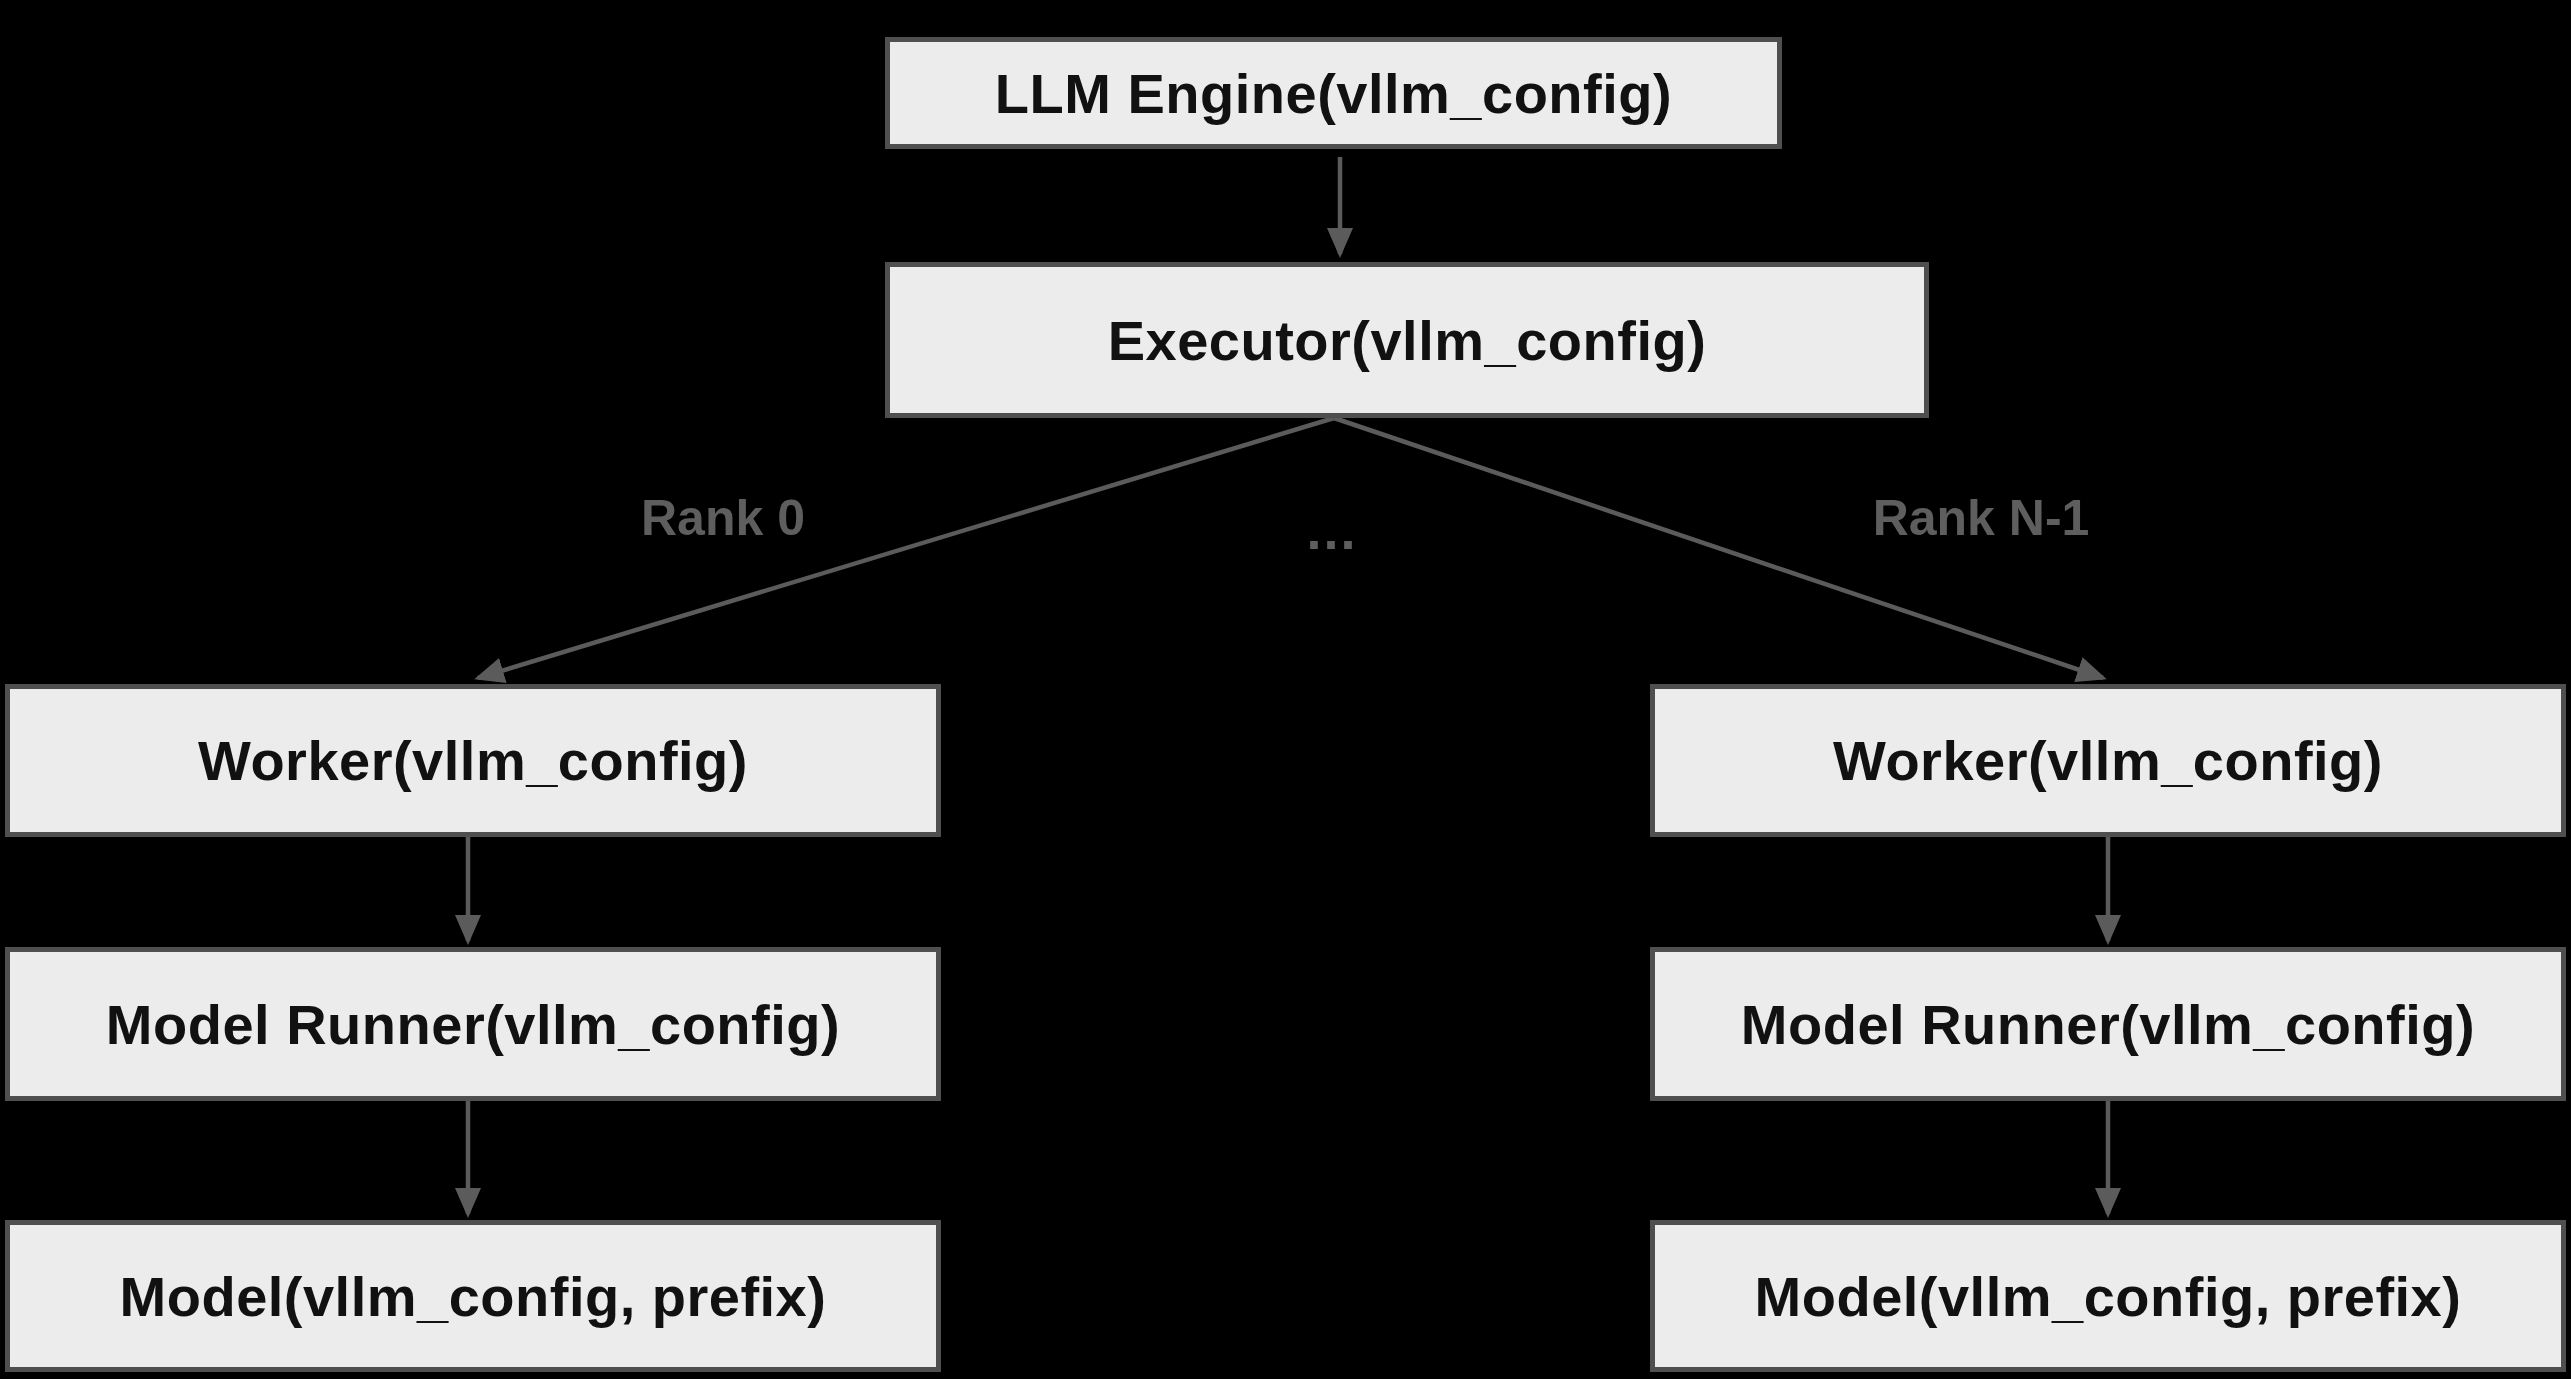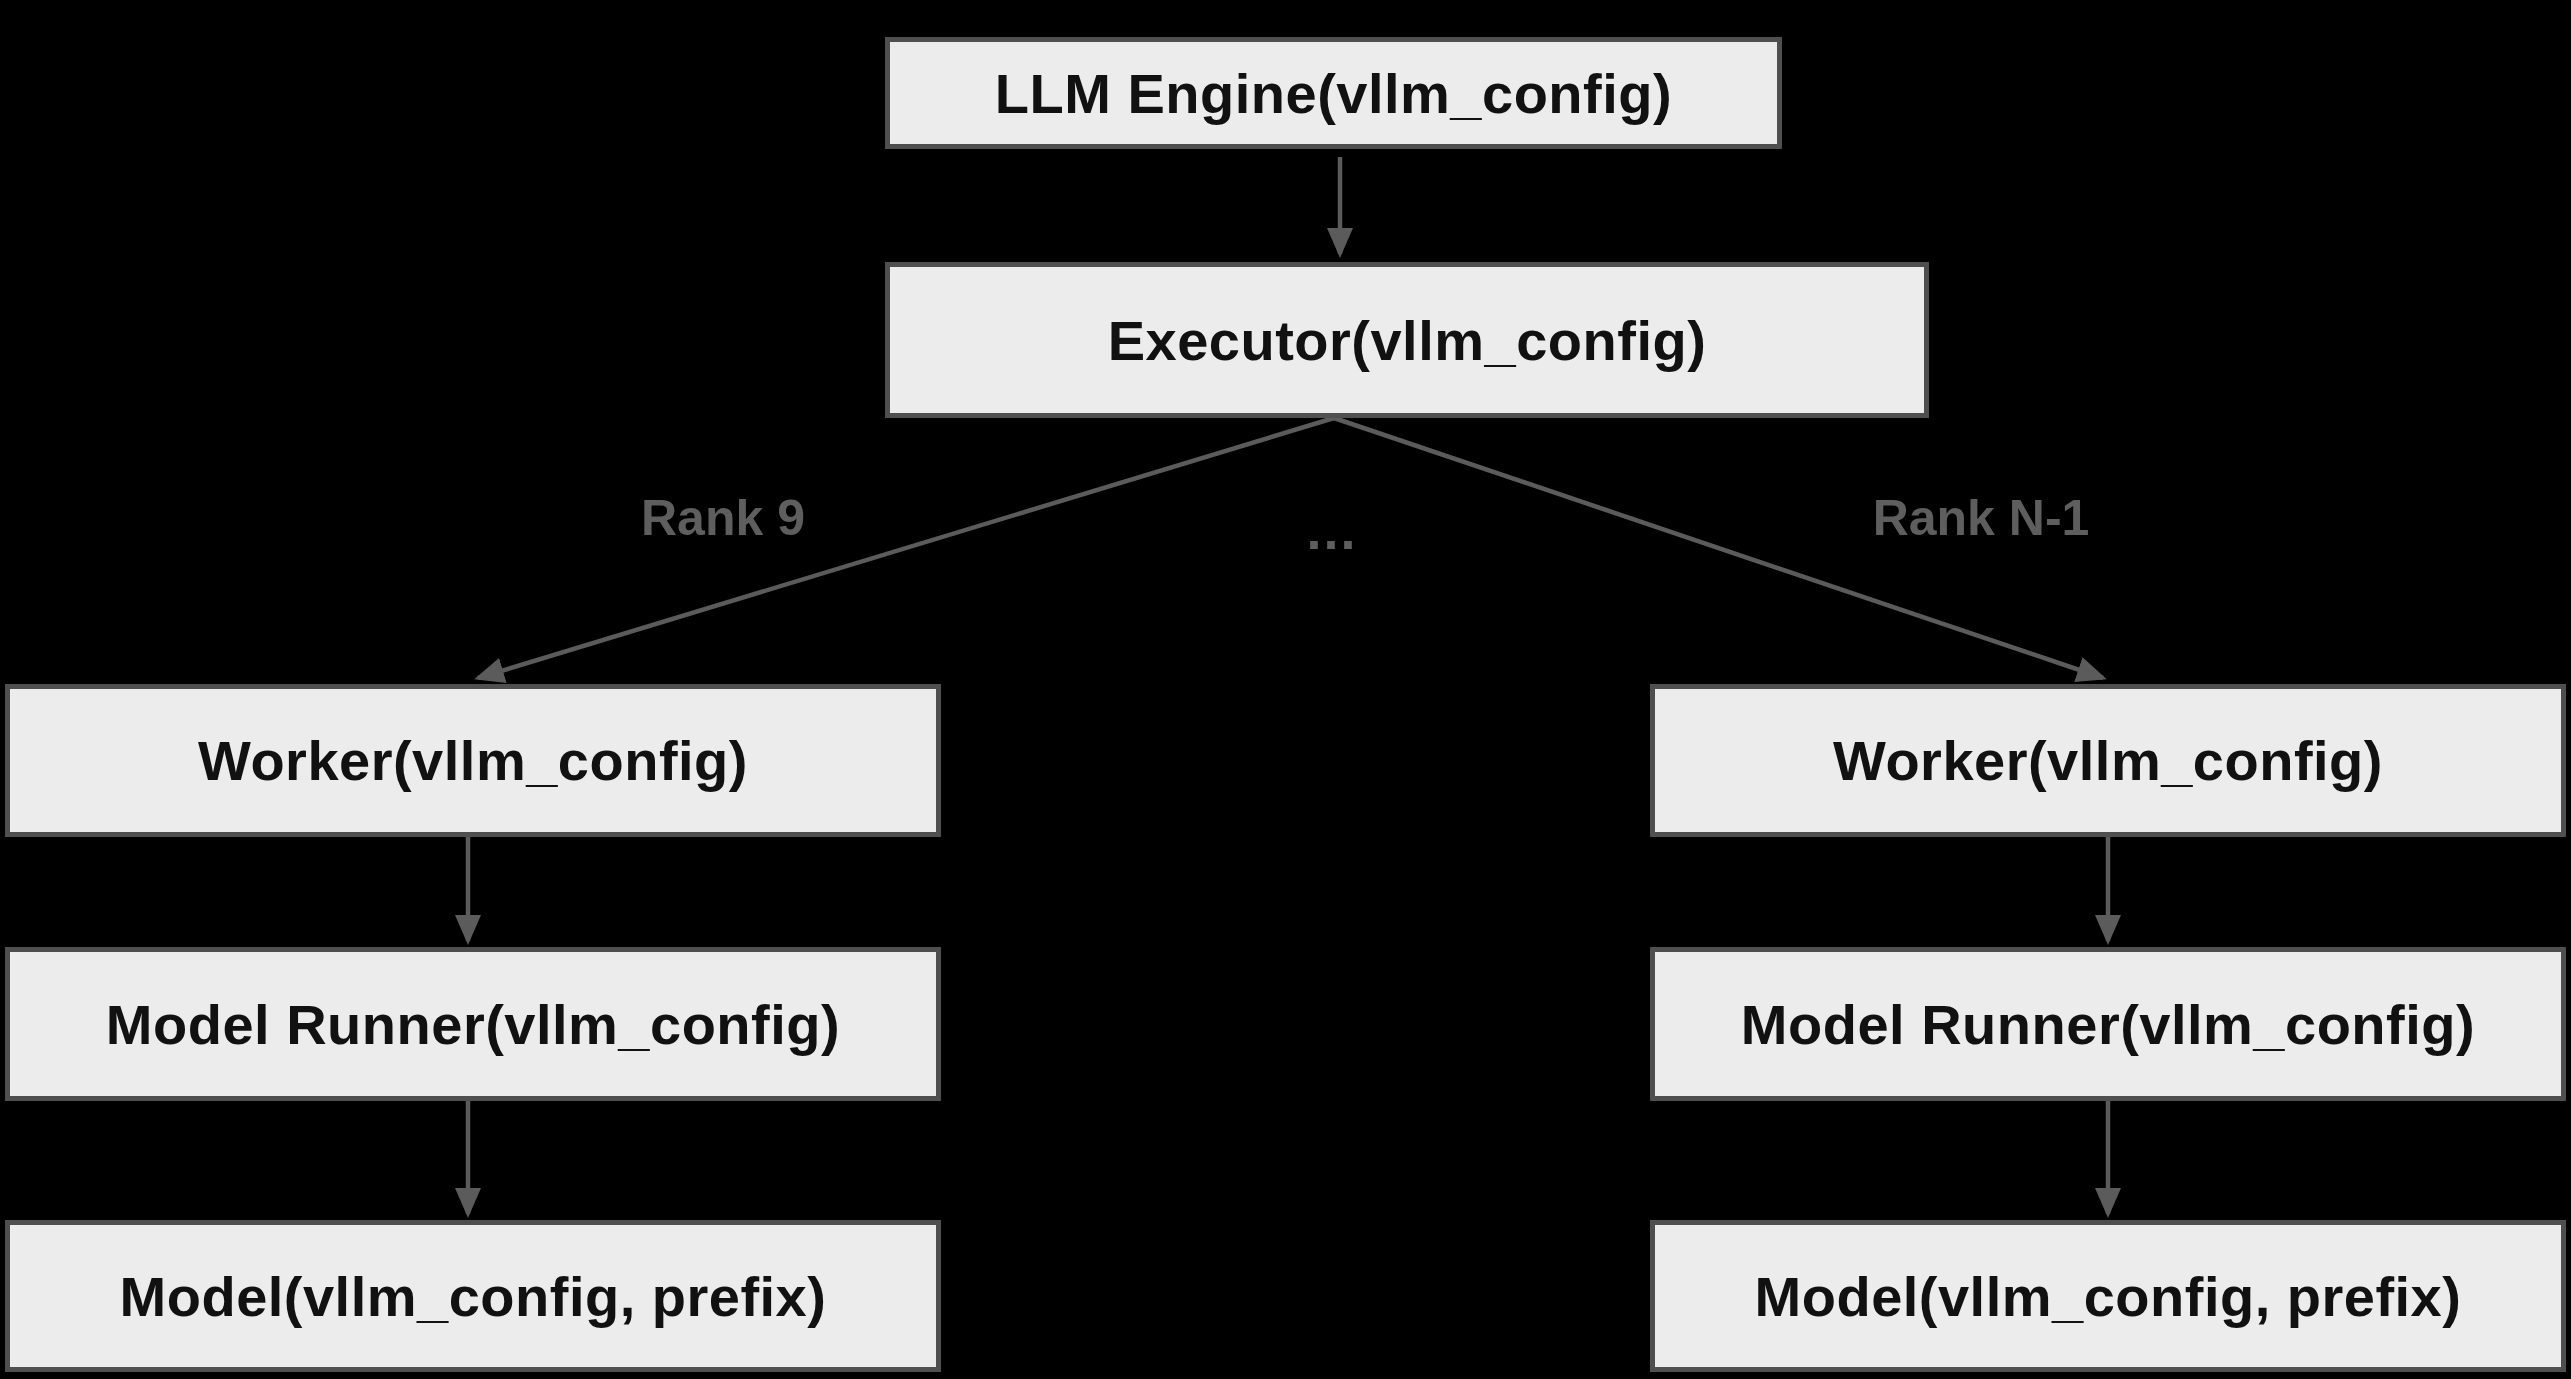--- a/index.html
+++ b/index.html
@@ -119,17 +119,17 @@
   </div>
 
   <div class="node" id="n-model-runner-n">
     <span class="node-label">Model Runner(vllm_config)</span>
   </div>
 
   <div class="node" id="n-model-n">
     <span class="node-label">Model(vllm_config, prefix)</span>
   </div>
 
-  <div class="edge-label" id="lbl-rank0">Rank 9</div>
+  <div class="edge-label" id="lbl-rank0">Rank 0</div>
   <div class="edge-label ellipsis" id="lbl-ellipsis">...</div>
   <div class="edge-label" id="lbl-rankn">Rank N-1</div>
 
 </div>
 
 </body></html>

